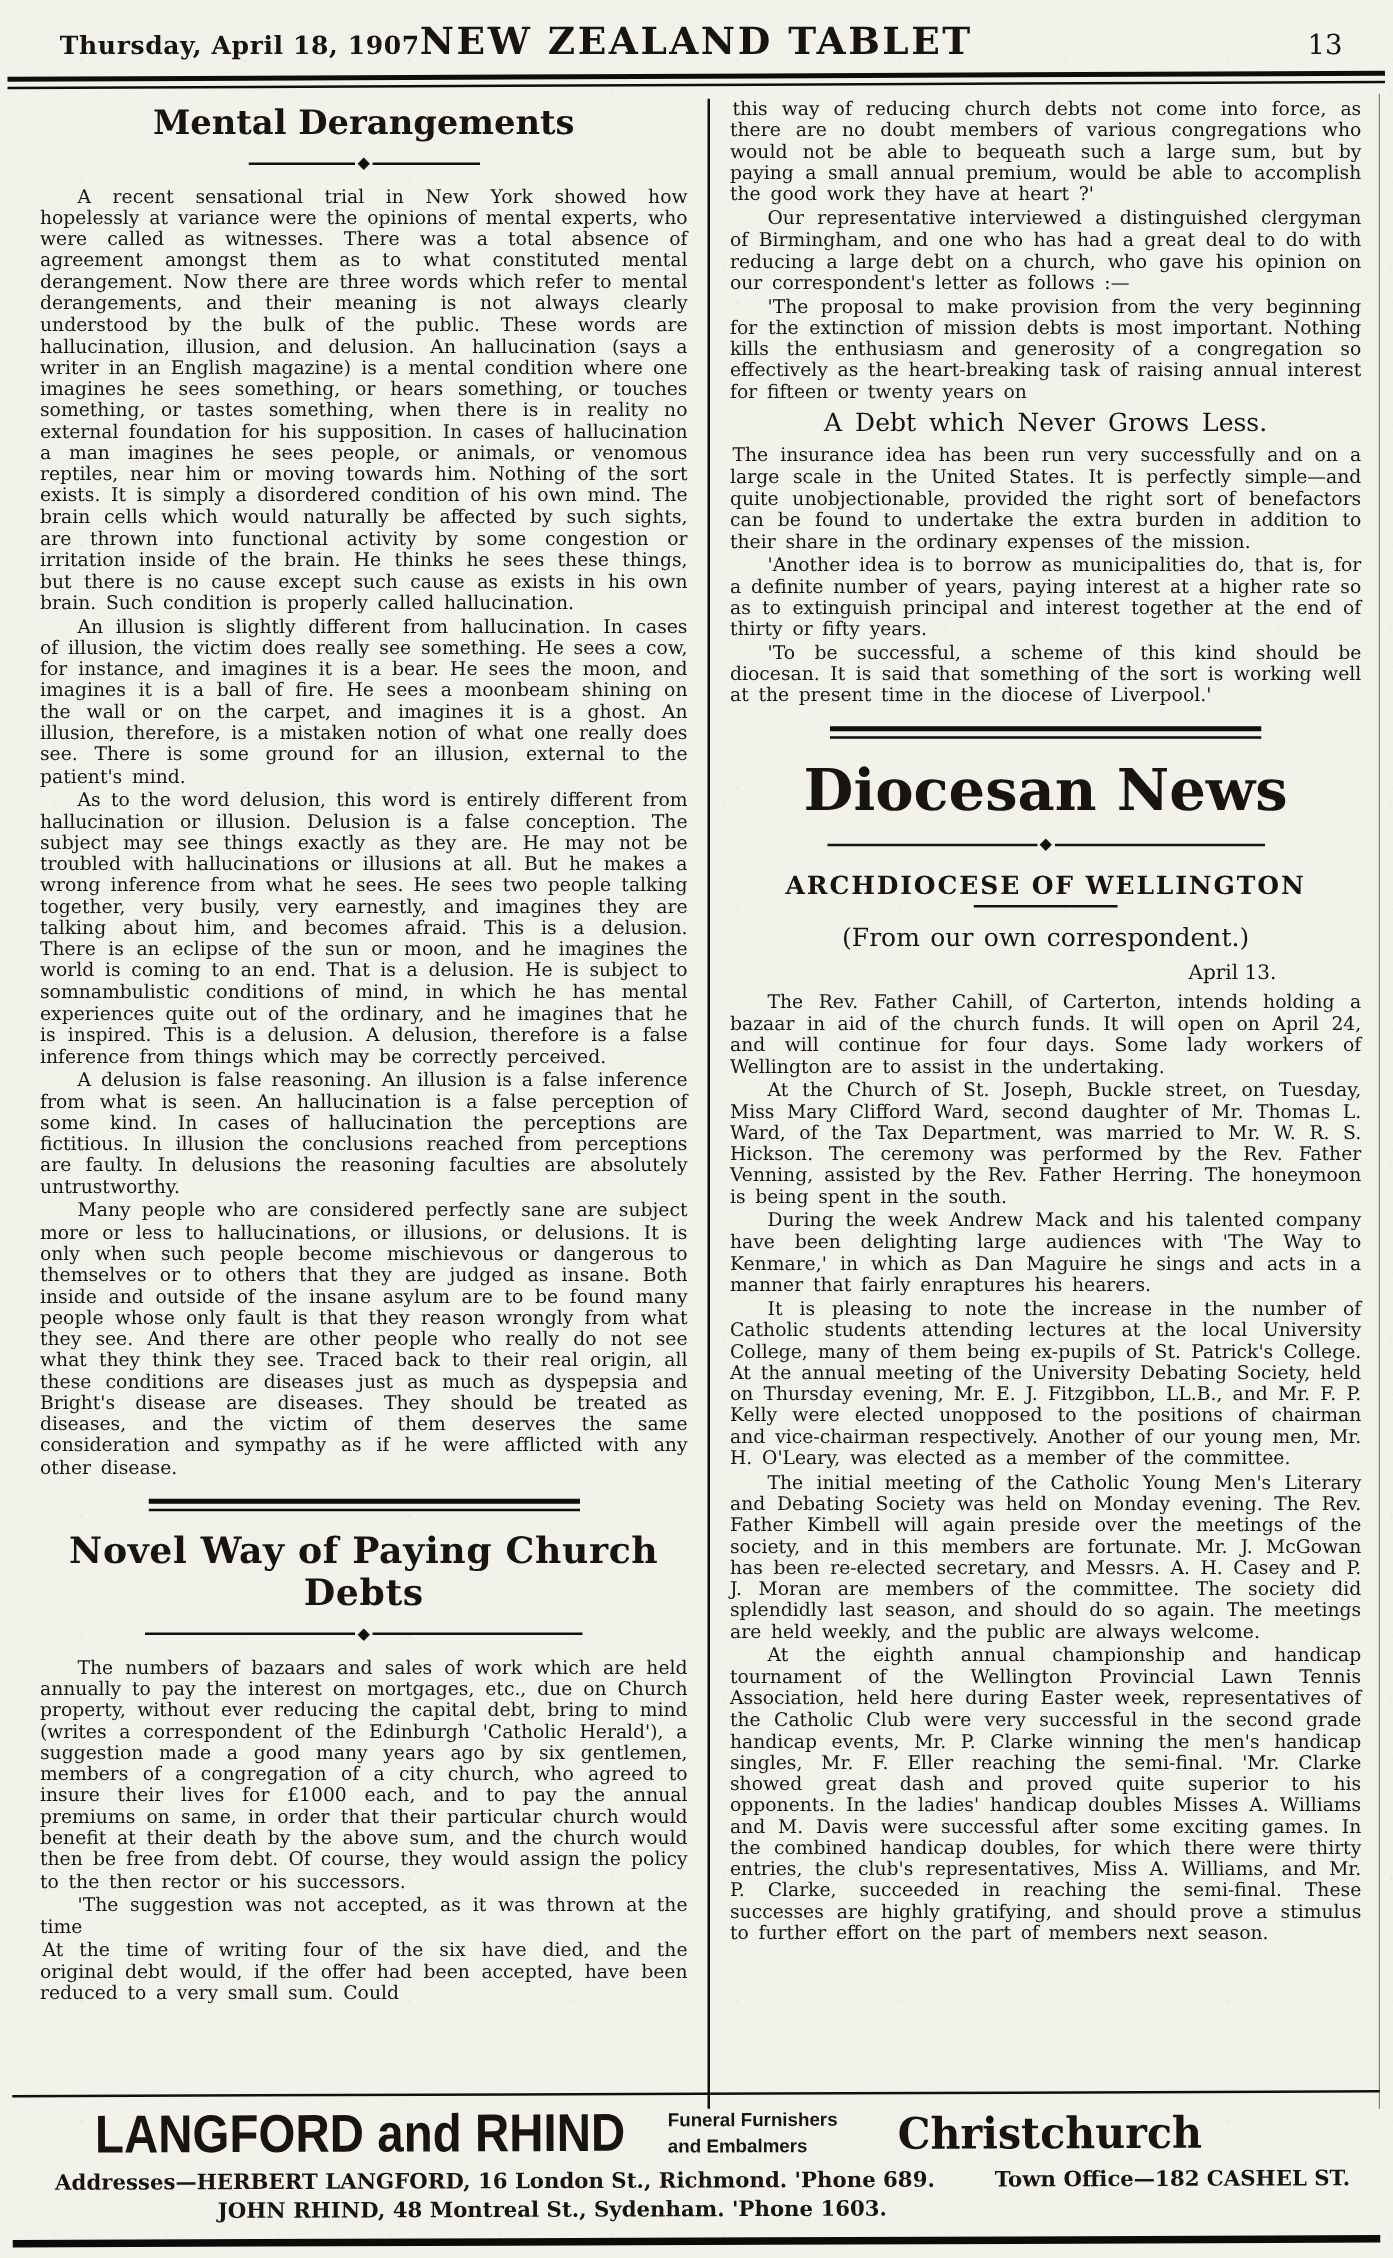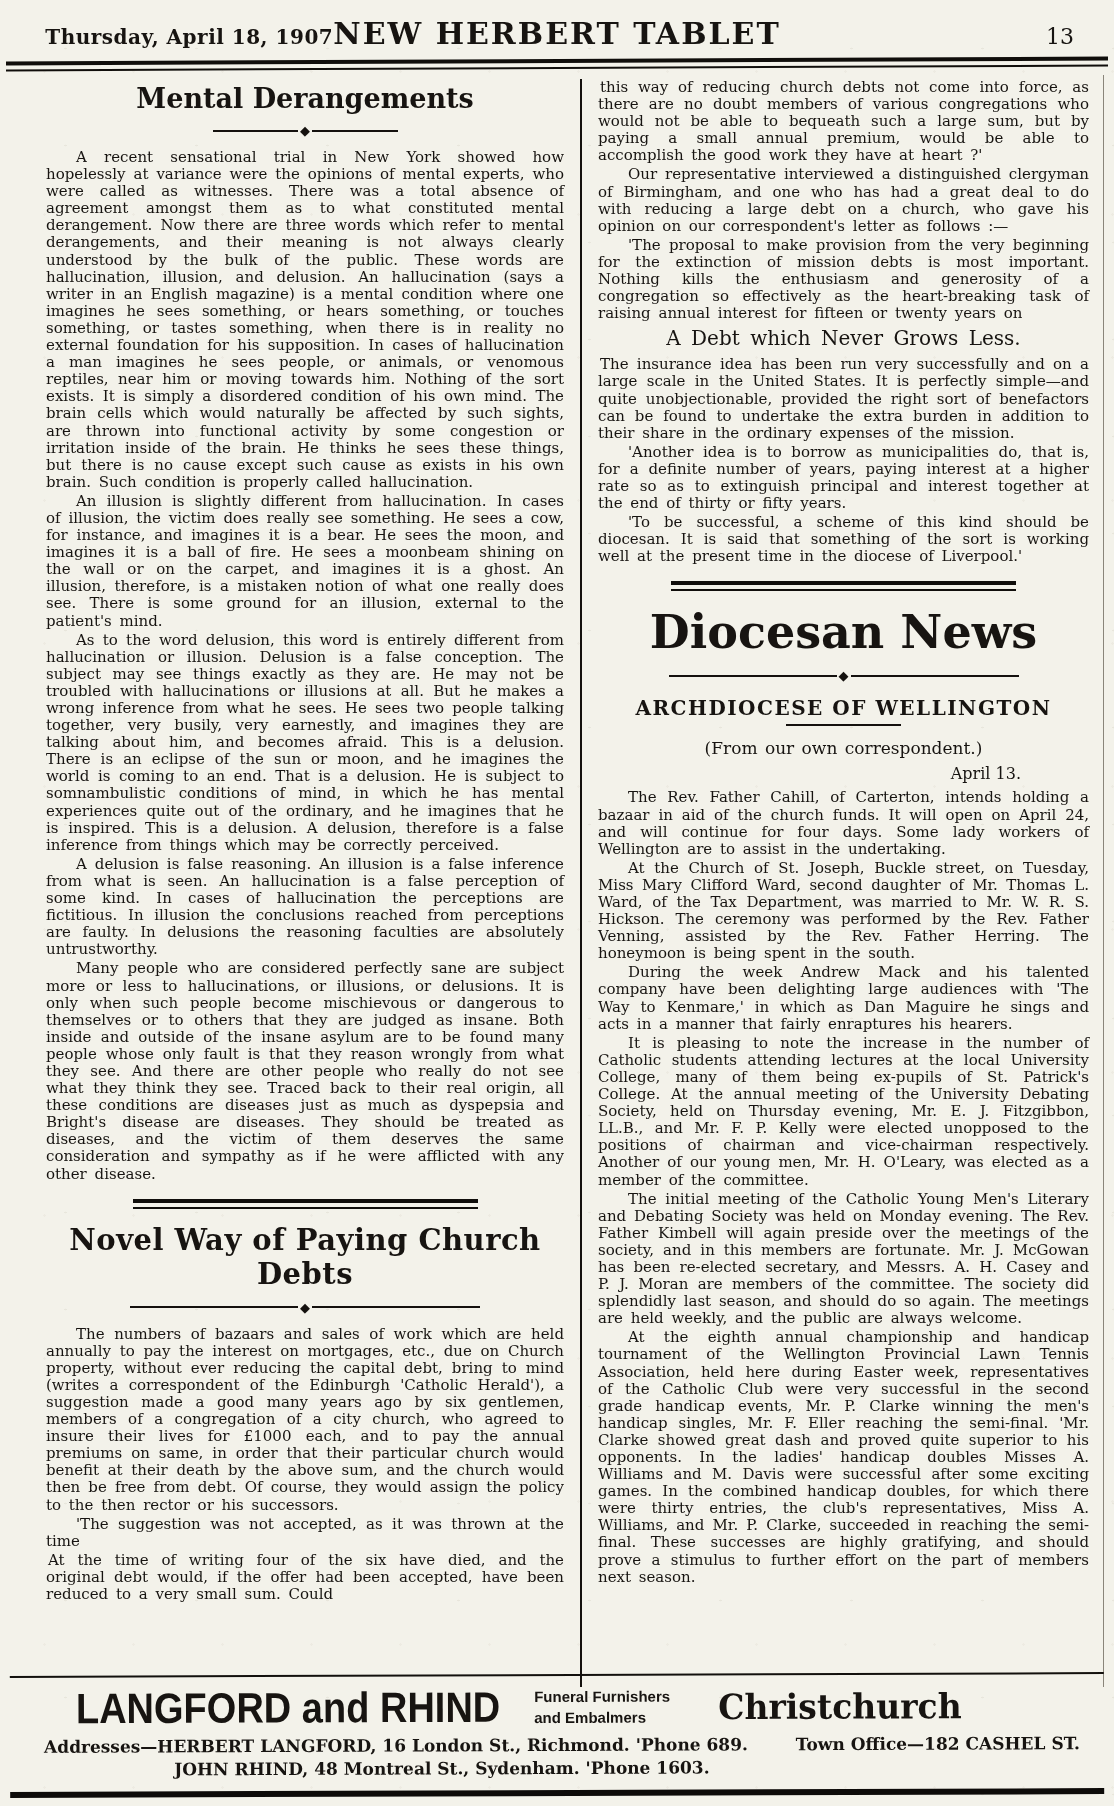--- a/index.html
+++ b/index.html
@@ -10,57 +10,57 @@
     background-size:131px 97px,89px 143px;
     font-family:"DejaVu Serif", serif;
     color:#171411;
     position:relative;overflow:hidden;
   }
   .page-header{display:flex;align-items:baseline;padding:16px 26px 4px 40px;}
   .ph-date{flex:1;font-size:20px;font-weight:bold;letter-spacing:.5px;text-align:right;}
   .ph-masthead{flex:0 0 auto;font-size:30px;font-weight:bold;letter-spacing:2px;}
   .ph-num{flex:1;text-align:right;font-size:22px;padding-right:14px;}
   .header-rule{height:4px;border-top:4px solid #100e0b;border-bottom:2px solid #100e0b;margin:4px 6px 0 6px;transform:rotate(-0.25deg);}
-  .columns{display:flex;align-items:stretch;padding:6px 10px 0 42px;height:1612px;}
+  .columns{display:flex;align-items:stretch;padding:6px 10px 0 28px;height:1612px;}
   .col{width:518px;}
   .col-left{padding:0 6px 0 4px;}
   .col-divider{width:2px;background:#14110e;margin:4px 10px 0 10px;}
   .col-right{flex:1;padding:4px 14px 0 6px;border-right:1px solid #8a857a;}
   .article-title{text-align:center;font-weight:bold;font-size:27px;margin:8px 0 2px;}
   .article-title.novel{font-size:29px;letter-spacing:.5px;}
   .article-title.big{font-size:46px;margin-top:0;}
   .diamond-divider{display:flex;align-items:center;margin:10px auto 12px;}
   .diamond-divider.w-narrow{width:185px;}
   .diamond-divider.w-wide{width:350px;}
   .diamond-divider .line{flex:1;height:2px;background:#14110e;}
   .diamond-divider .diamond{margin:0 2px;font-size:13px;line-height:1;color:#14110e;}
   .double-rule{width:345px;margin:16px auto 14px;height:4px;border-top:4px solid #100e0b;border-bottom:2px solid #100e0b;}
   .para{font-size:15px;line-height:1.14;text-align:justify;text-indent:30px;margin:0 0 2px 0;word-spacing:3px;}
   .para.no-indent{text-indent:2px;}
   .subhead{text-align:center;font-size:20px;margin:4px 0 6px;word-spacing:4px;}
   .section-head{text-align:center;font-weight:bold;font-size:20px;letter-spacing:1.5px;margin:14px 0 4px;}
   .short-rule{width:115px;height:2px;background:#14110e;margin:4px auto 10px;}
-  .byline{text-align:center;font-size:17px;margin:12px 0 6px;word-spacing:2px;}
+  .byline{text-align:center;font-size:20px;margin:12px 0 6px;word-spacing:2px;}
   .dateline{text-align:right;padding-right:68px;font-size:16px;margin:2px 0 6px;}
   .footer-ad{position:absolute;left:10px;right:10px;bottom:10px;border-top:2px solid #12100d;border-bottom:6px solid #0d0b09;padding:10px 14px 12px 14px;transform:rotate(-0.2deg);}
   .ad-row1{display:flex;align-items:center;}
   .ad-company{font-family:"Liberation Sans", sans-serif;font-weight:bold;font-size:38px;letter-spacing:0;transform:scaleY(1.12);white-space:nowrap;padding-left:52px;}
   .ad-mid{text-align:center;font-size:15px;font-weight:bold;margin-left:26px;line-height:1.4;}
   .ad-mid-line2{font-family:"Liberation Sans", sans-serif;word-spacing:12px;}
   .ad-services{font-family:"Liberation Sans", sans-serif;font-weight:bold;font-size:15px;line-height:1.35;margin-left:34px;white-space:nowrap;}
   .ad-city{font-weight:bold;font-size:33px;margin-left:48px;white-space:nowrap;transform:scaleY(1.05);}
   .ad-row2{display:flex;justify-content:space-between;font-weight:bold;font-size:17px;margin-top:6px;padding:0 10px 0 20px;}
   .ad-row3{font-weight:bold;font-size:17px;margin-top:3px;padding-left:150px;}
 </style>
 </head>
 <body>
 
 <div class="page-header">
   <div class="ph-date">Thursday, April 18, 1907</div>
-  <div class="ph-masthead">NEW HERBERT TABLET</div>
+  <div class="ph-masthead">NEW ZEALAND TABLET</div>
   <div class="ph-num">13</div>
 </div>
 <div class="header-rule"></div>
 
 <div class="columns">
 
   <div class="col col-left">
     <div class="article-title">Mental Derangements</div>
     <div class="diamond-divider w-narrow">
       <span class="line"></span>

